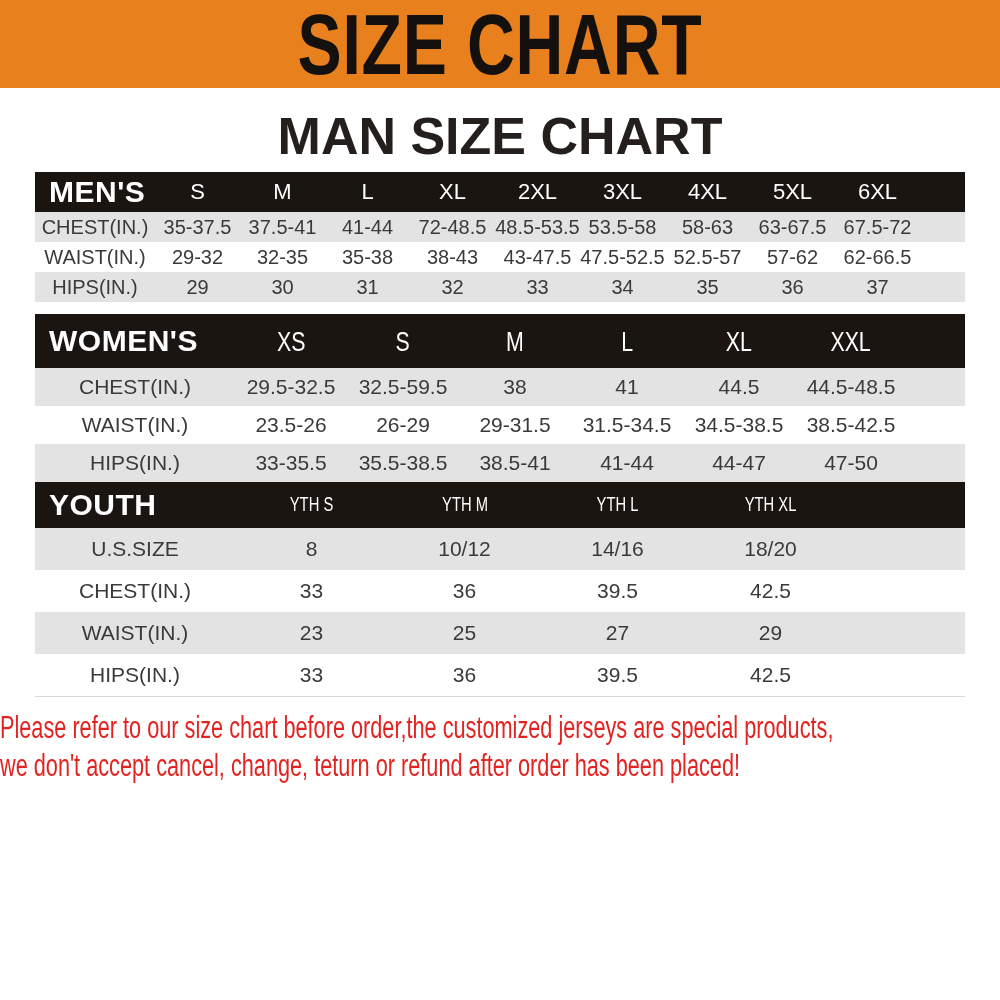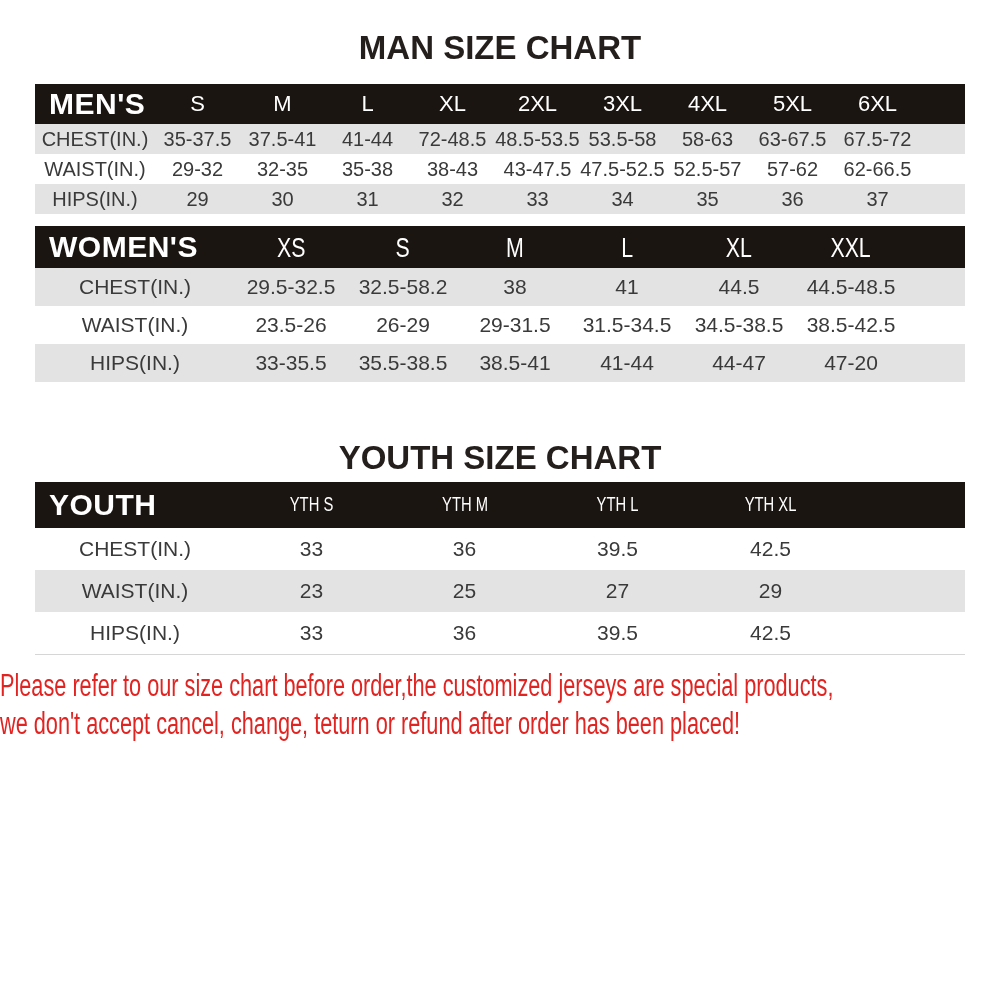--- a/index.html
+++ b/index.html
@@ -14,37 +14,37 @@
     display:flex; align-items:center; justify-content:center;
   }
   .banner-title {
     font-size:86px; font-weight:bold; color:#14100d; line-height:88px;
     white-space:nowrap; display:inline-block; transform:scale(0.77,1.0);
     letter-spacing:1px;
   }
   
   .heading {
     text-align:center; font-weight:bold; color:#241f1c;
-    font-size:33px; line-height:48px; letter-spacing:0px;
+    font-size:52px; line-height:48px; letter-spacing:0px;
   }
   .heading.men   { margin-top:24px; }
   .heading.women { margin-top:36px; }
   .heading.youth { margin-top:52px; }
   
   table.size-table {
     width:930px; margin:0 auto; border-collapse:collapse; table-layout:fixed;
   }
   table.men   { margin-top:12px; }
   table.women { margin-top:12px; }
   table.youth { border-bottom:1px solid #d6d6d6; }
   table.size-table thead th { background:#1B1511; color:#ffffff; vertical-align:middle; }
   th.corner { text-align:left; padding-left:14px; font-weight:bold; font-size:30px; letter-spacing:0.5px; white-space:nowrap; }
   th.size-col { font-weight:normal; text-align:center; }
   .men   thead tr { height:40px;border-radius:20px; }
-  .women thead tr { height:42px; }
+  .women thead tr { height:54px; }
   .youth thead tr { height:46px; }
   .men   th.size-col { font-size:22px; }
   .women th.size-col { font-size:26px; }
   .youth th.size-col { font-size:18px; }
   .cond { display:inline-block; transform:scale(0.82,1.08); white-space:nowrap; }
   tbody tr { background:#ffffff; }
   tbody tr.stripe { background:#E3E3E3; }
   tbody td { text-align:center; color:#3a3a3a; vertical-align:middle; }
   .men   tbody tr { height:30px; }
   .women tbody tr { height:38px; }
@@ -58,20 +58,23 @@
   .footer-line {
     display:block; white-space:nowrap; font-size:31px; line-height:38px;
     transform:scale(0.70,1.0); transform-origin:left center;
   }
 </style>
 </head>
 <body>
 
 <div class="page">
 
+  <div class="banner">
+    <span class="banner-title">SIZE CHART</span>
+  </div>
 
   <div class="heading men">MAN SIZE CHART</div>
 
   <table class="size-table men">
     <colgroup>
       <col style="width:120px">
         <col style="width:85px">
         <col style="width:85px">
         <col style="width:85px">
       <col style="width:85px">
@@ -161,21 +164,21 @@
         <th class="size-col"><span class="cond">L</span></th>
         <th class="size-col"><span class="cond">XL</span></th>
         <th class="size-col"><span class="cond">XXL</span></th>
         <th class="size-col"></th>
       </tr>
     </thead>
     <tbody>
       <tr class="stripe">
         <td class="row-label">CHEST(IN.)</td>
         <td>29.5-32.5</td>
-        <td>32.5-58.2</td>
+        <td>32.5-59.5</td>
         <td>38</td>
         <td>41</td>
         <td>44.5</td>
         <td>44.5-48.5</td>
         <td></td>
       </tr>
       <tr>
         <td class="row-label">WAIST(IN.)</td>
         <td>23.5-26</td>
         <td>26-29</td>
@@ -185,27 +188,26 @@
         <td>38.5-42.5</td>
         <td></td>
       </tr>
       <tr class="stripe">
         <td class="row-label">HIPS(IN.)</td>
         <td>33-35.5</td>
         <td>35.5-38.5</td>
         <td>38.5-41</td>
         <td>41-44</td>
         <td>44-47</td>
-        <td>47-20</td>
+        <td>47-50</td>
         <td></td>
       </tr>
     </tbody>
   </table>
 
-  <div class="heading youth">YOUTH SIZE CHART</div>
 
   <table class="size-table youth">
     <colgroup>
       <col style="width:200px">
         <col style="width:153px">
         <col style="width:153px">
       <col style="width:153px">
         <col style="width:153px">
         <col>
     </colgroup>
@@ -213,20 +215,28 @@
       <tr>
         <th class="corner">YOUTH</th>
         <th class="size-col"><span class="cond">YTH S</span></th>
         <th class="size-col"><span class="cond">YTH M</span></th>
         <th class="size-col"><span class="cond">YTH L</span></th>
         <th class="size-col"><span class="cond">YTH XL</span></th>
         <th class="size-col"></th>
       </tr>
     </thead>
     <tbody>
+      <tr class="stripe">
+        <td class="row-label">U.S.SIZE</td>
+        <td>8</td>
+        <td>10/12</td>
+        <td>14/16</td>
+        <td>18/20</td>
+        <td></td>
+      </tr>
       <tr>
         <td class="row-label">CHEST(IN.)</td>
         <td>33</td>
         <td>36</td>
         <td>39.5</td>
         <td>42.5</td>
         <td></td>
       </tr>
       <tr class="stripe">
         <td class="row-label">WAIST(IN.)</td>

